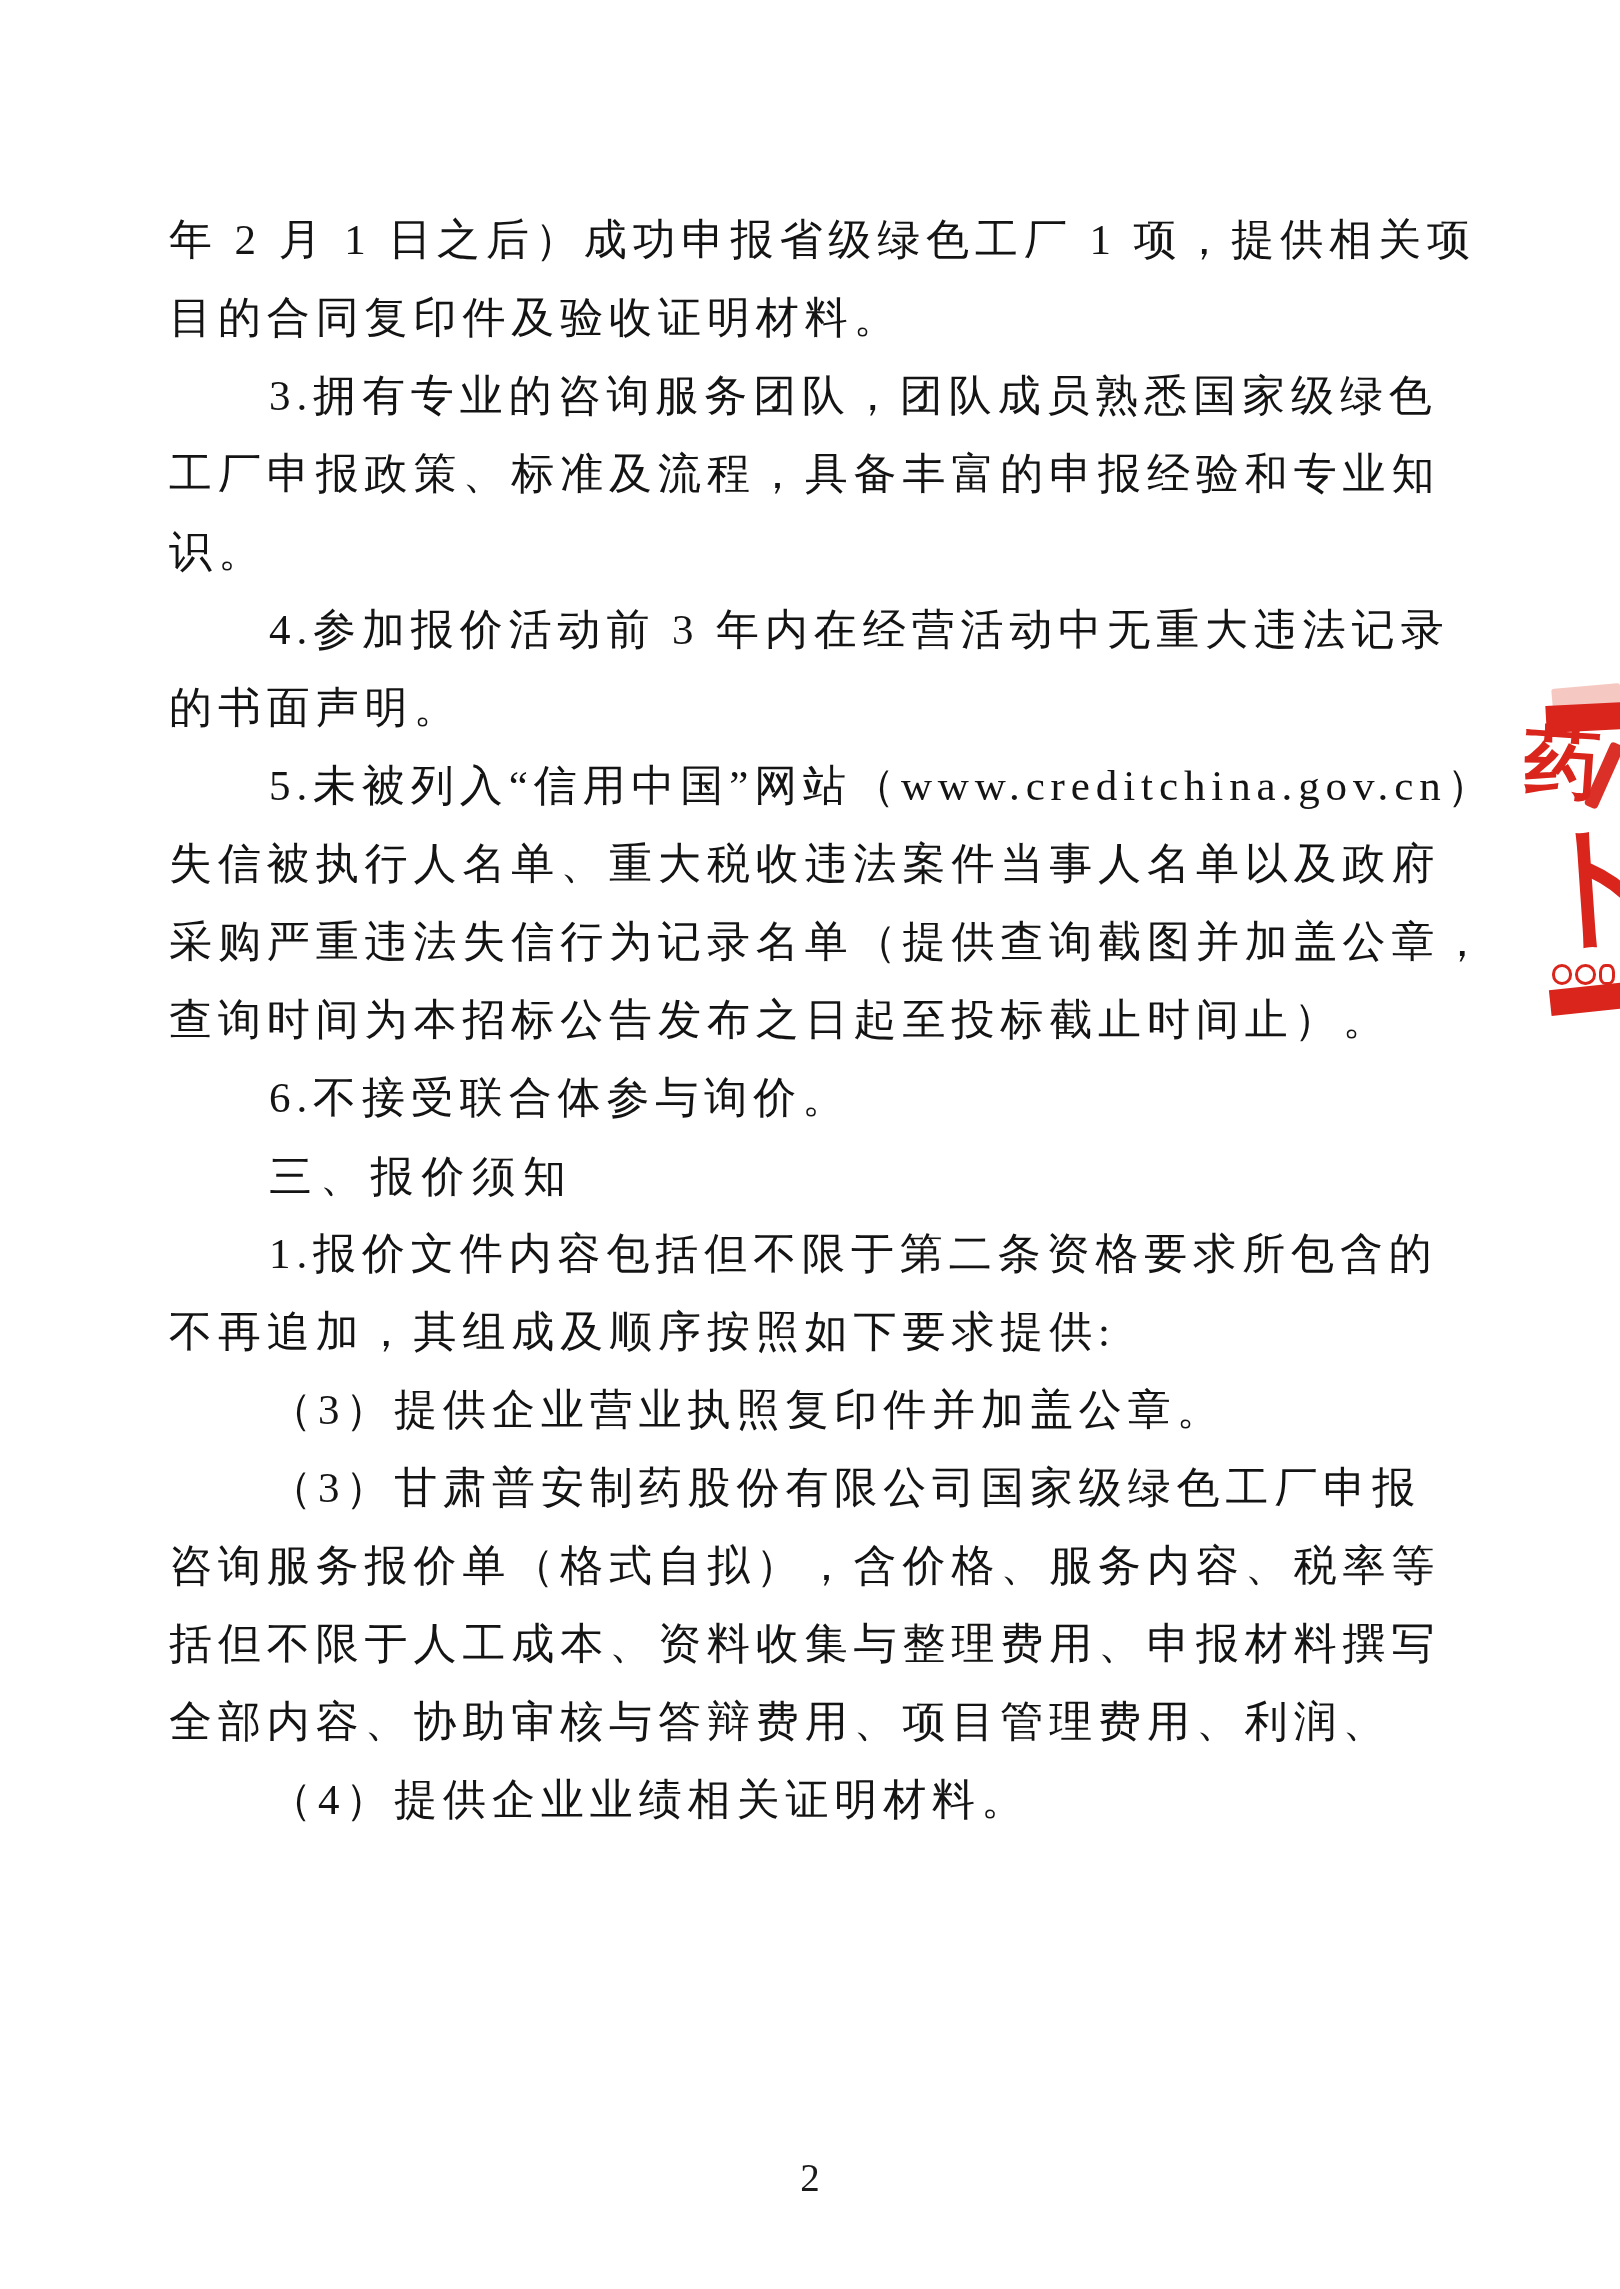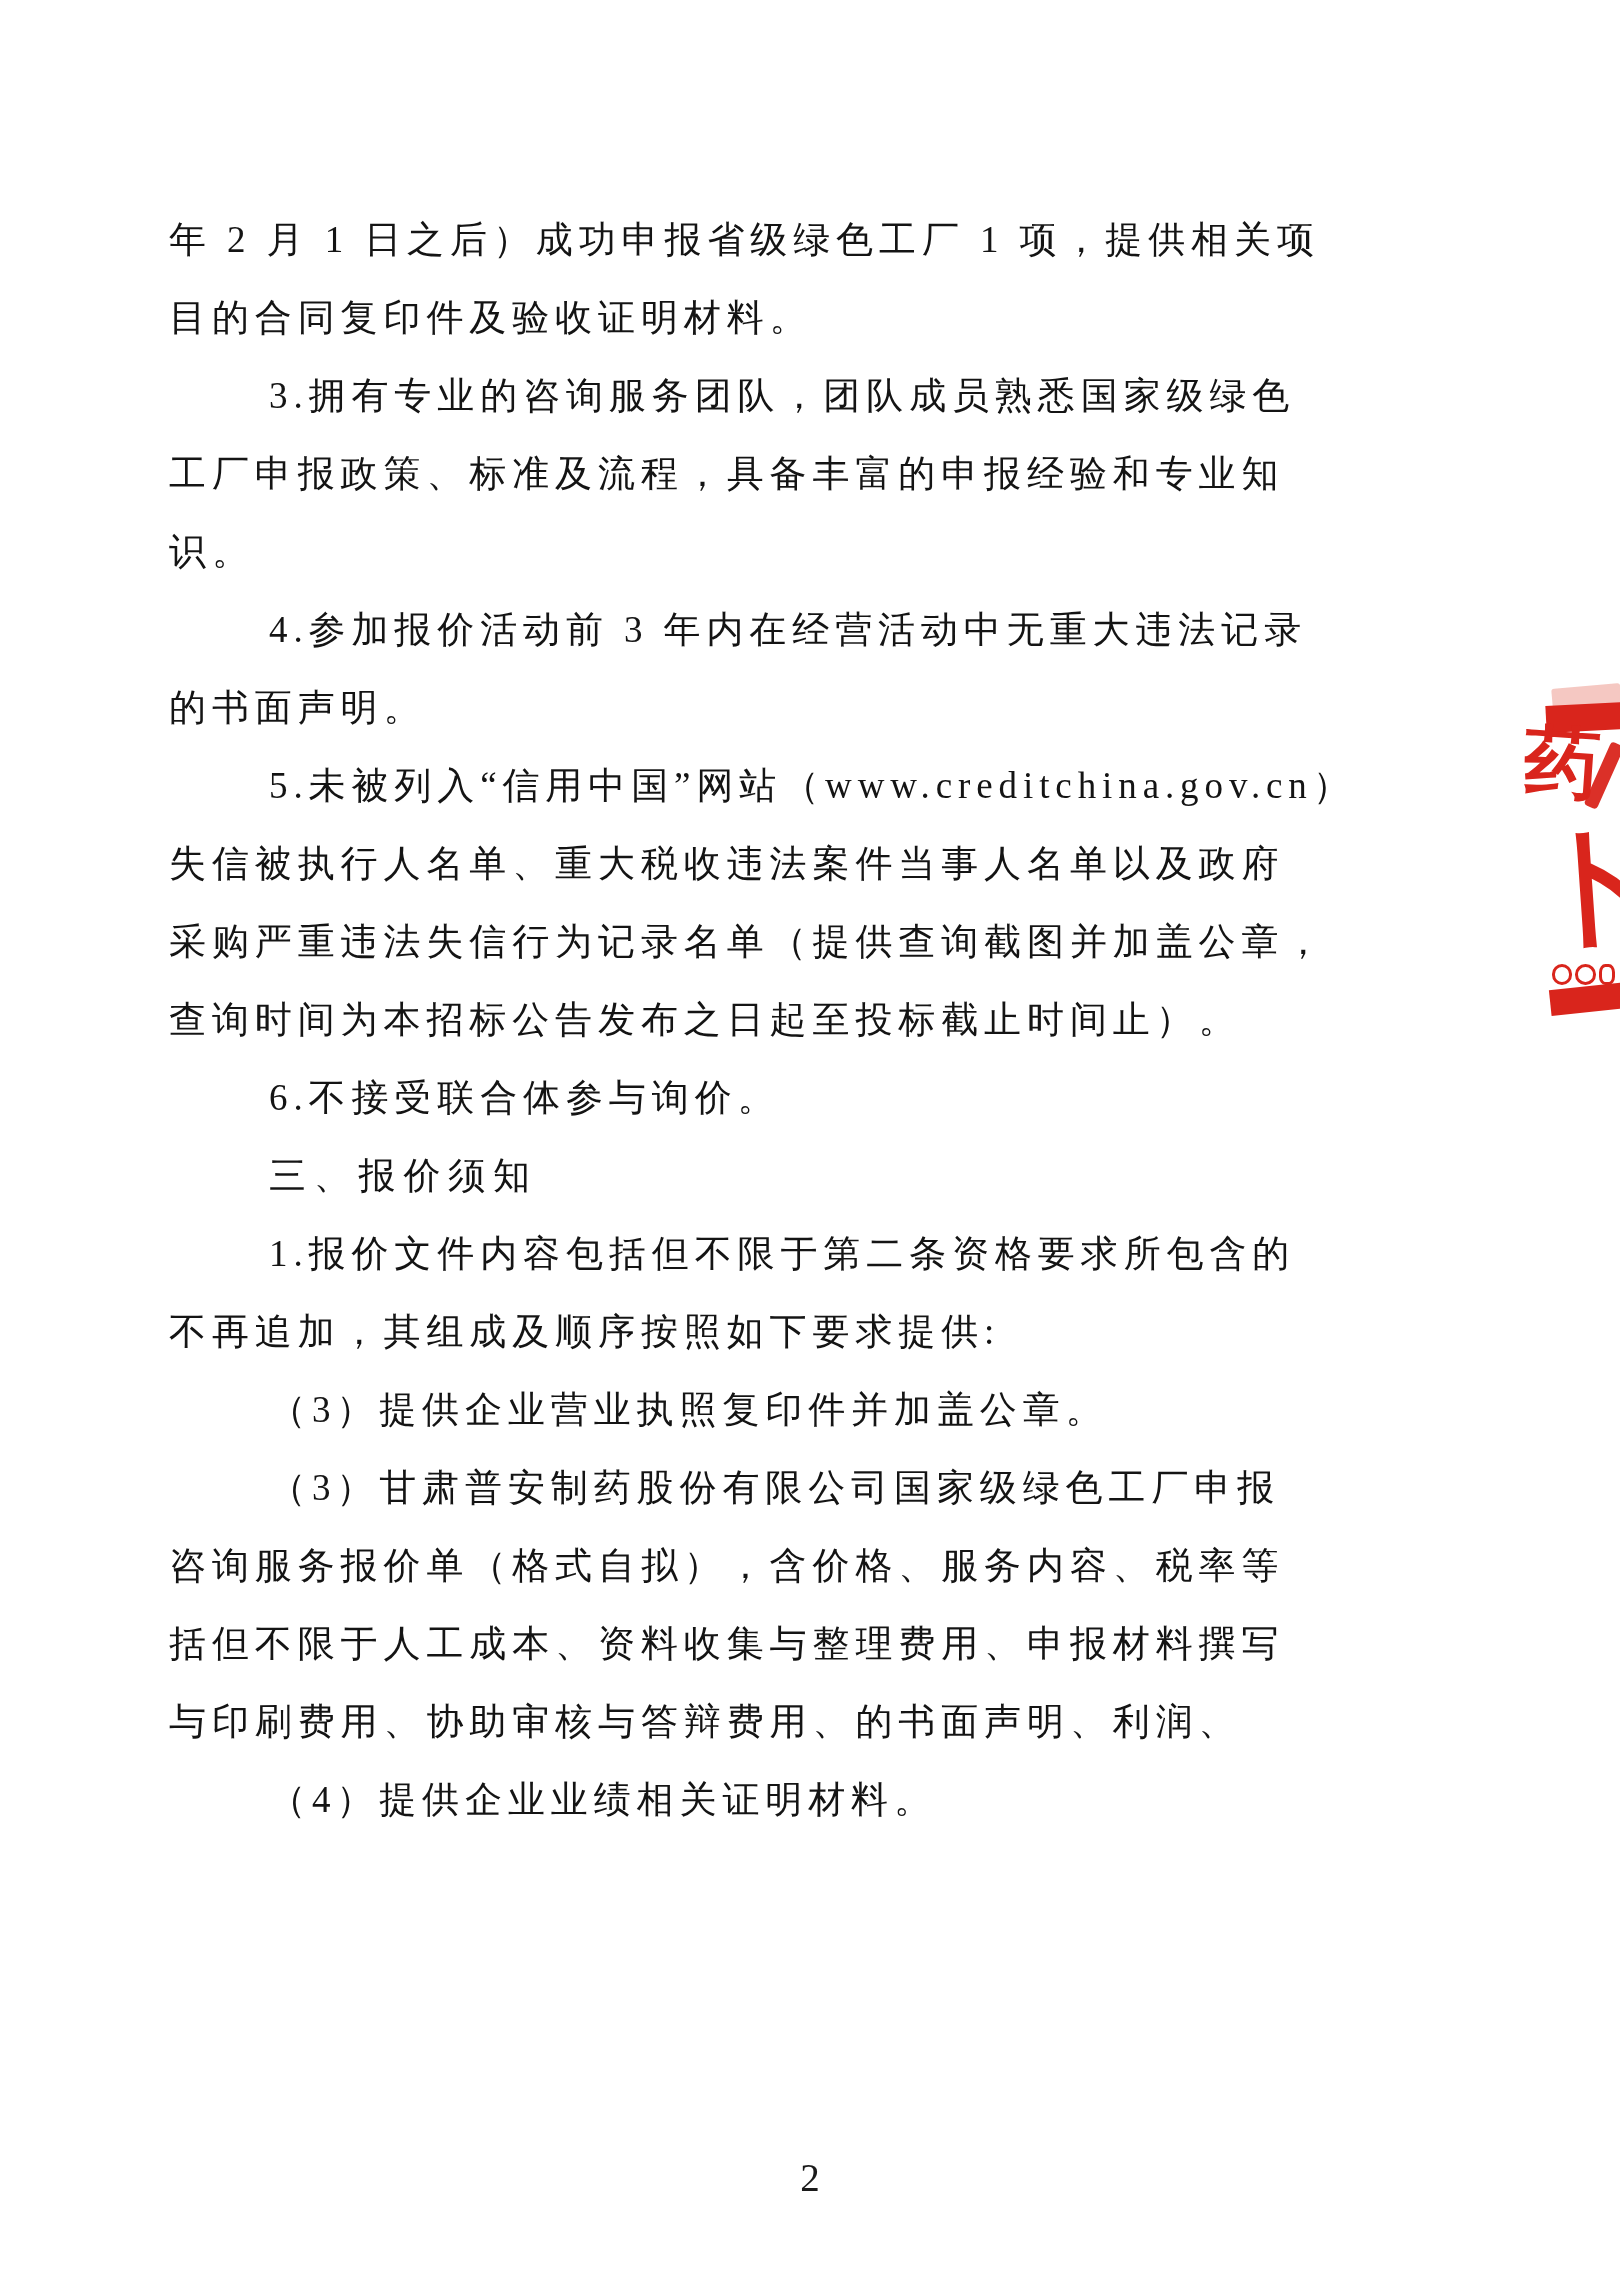--- a/index.html
+++ b/index.html
@@ -8,21 +8,21 @@
     width:1620px;height:2290px;
     background:#ffffff;
     overflow:hidden;
     font-family:"Liberation Serif","DejaVu Serif",serif;
   }
   .doc-body{
     position:absolute;
     left:169px;top:201px;width:1304px;
   }
   .line{
-    font-size:37px;
+    font-size:43px;
     line-height:78px;
     letter-spacing:5.9px;
     color:#141414;
     white-space:nowrap;
   }
   .line.indent{padding-left:100px;}
   .line.hei{
     font-family:"Liberation Sans","DejaVu Sans",sans-serif;
     font-weight:normal;
     letter-spacing:7.8px;
@@ -99,21 +99,21 @@
       <div class="line"><span>采购严重违法失信行为记录名单（提供查询截图并加盖公章，</span></div>
       <div class="line"><span>查询时间为本招标公告发布之日起至投标截止时间止）。</span></div>
       <div class="line indent"><span>6.不接受联合体参与询价。</span></div>
       <div class="line indent hei"><span>三、报价须知</span></div>
       <div class="line indent"><span>1.报价文件内容包括但不限于第二条资格要求所包含的</span></div>
       <div class="line"><span>不再追加，其组成及顺序按照如下要求提供:</span></div>
       <div class="line indent"><span>（3）提供企业营业执照复印件并加盖公章。</span></div>
       <div class="line indent"><span>（3）甘肃普安制药股份有限公司国家级绿色工厂申报</span></div>
       <div class="line"><span>咨询服务报价单（</span><span class="b">格式自拟</span><span>），含价格、服务内容、税率等</span></div>
       <div class="line"><span>括但不限于人工成本、资料收集与整理费用、申报材料撰写</span></div>
-      <div class="line"><span>与印刷费用、协助审核与答辩费用、的书面声明、利润、</span></div>
+      <div class="line"><span>全部内容、协助审核与答辩费用、项目管理费用、利润、</span></div>
       <div class="line indent"><span>（4）提供企业业绩相关证明材料。</span></div>
     </div>
 
   <div class="stamp">
     <div class="stamp-haze"></div>
     <div class="stamp-bar-top"></div>
     <div class="stamp-char-top">药</div>
     <div class="stamp-slash"></div>
     <div class="stamp-char-mid">卜</div>
     <div class="stamp-dot d1"></div>

